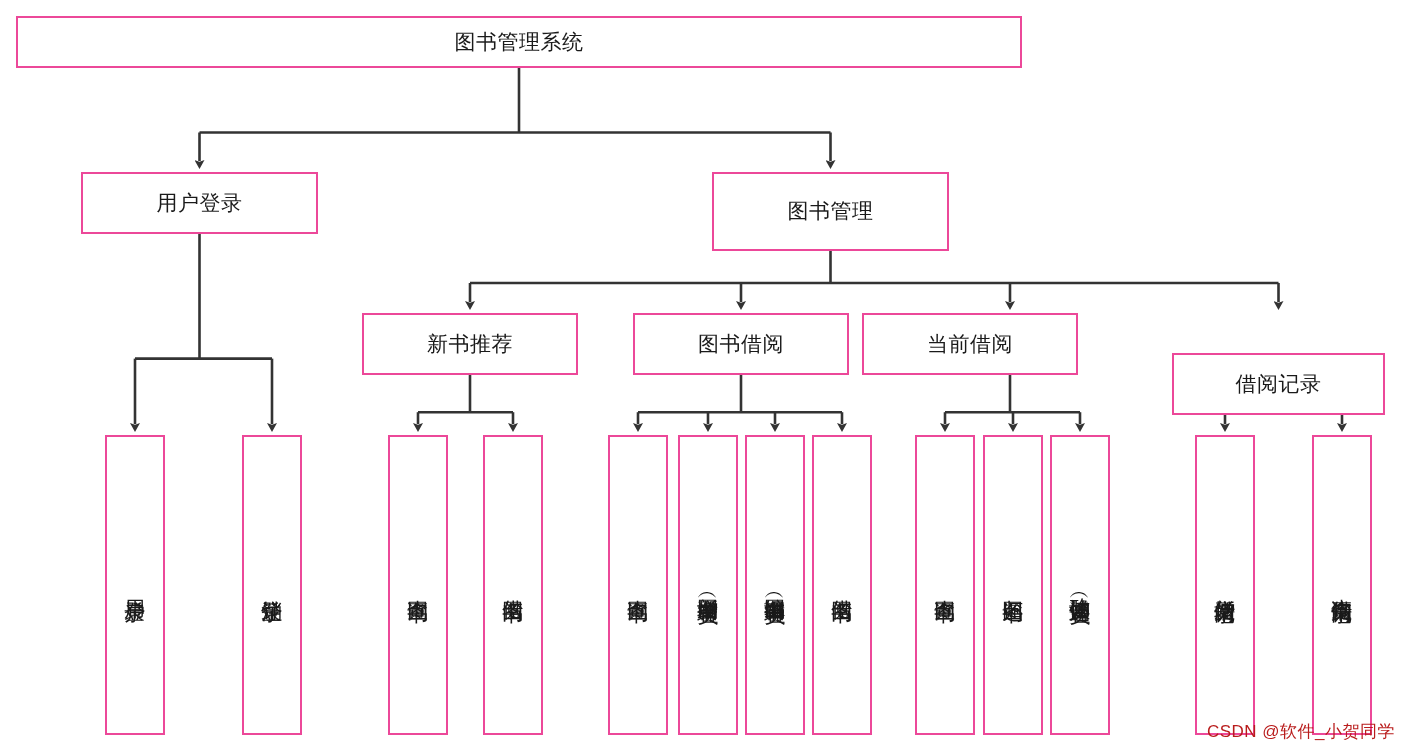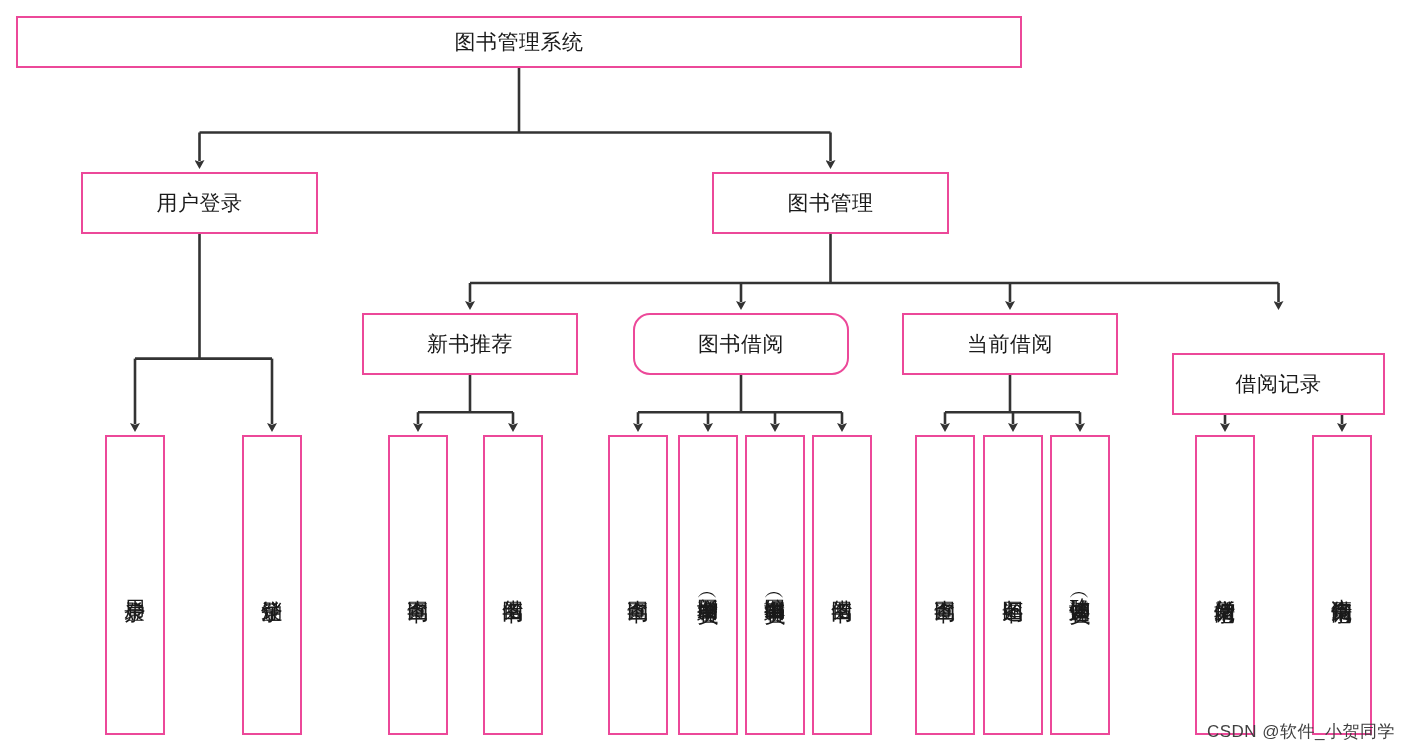--- a/index.html
+++ b/index.html
@@ -59,21 +59,21 @@
     line-height: 1.22;
     letter-spacing: 1px;
     max-height: 280px;
     white-space: normal;
   }
   #watermark {
     position: absolute;
     right: 10px;
     bottom: 4px;
     font-size: 17px;
-    color: #404040;
+    color: #b91c1c;
     white-space: nowrap;
     letter-spacing: 0.5px;
     margin-left: 36px;
   }
 </style>
 </head>
 <body>
 
 <div id="canvas">
 
@@ -120,30 +120,30 @@
       </g>
   </svg>
 
   <div id="nodes">
       <div class="node horizontal" style="left: 16px; top: 16px; width: 1006px; height: 52px;">
         <span class="node-label">图书管理系统</span>
       </div>
       <div class="node horizontal" style="left: 81px; top: 172px; width: 237px; height: 62px;">
         <span class="node-label">用户登录</span>
       </div>
-      <div class="node horizontal" style="left: 712px; top: 172px; width: 237px; height: 62px;">
+      <div class="node horizontal" style="left: 712px; top: 172px; width: 237px; height: 79px;">
         <span class="node-label">图书管理</span>
       </div>
       <div class="node horizontal" style="left: 362px; top: 313px; width: 216px; height: 62px;">
         <span class="node-label">新书推荐</span>
       </div>
-      <div class="node horizontal" style="left: 633px; top: 313px; width: 216px; height: 62px; border-radius: 17px;">
+      <div class="node horizontal" style="left: 633px; top: 313px; width: 216px; height: 62px;">
         <span class="node-label">图书借阅</span>
       </div>
-      <div class="node horizontal" style="left: 902px; top: 313px; width: 216px; height: 62px;">
+      <div class="node horizontal" style="left: 862px; top: 313px; width: 216px; height: 62px;">
         <span class="node-label">当前借阅</span>
       </div>
       <div class="node horizontal" style="left: 1172px; top: 313px; width: 213px; height: 62px; margin-top: 40px;">
         <span class="node-label">借阅记录</span>
       </div>
       <div class="node vertical" style="left: 105px; top: 435px; width: 60px; height: 300px;">
         <span class="node-label">用户登录</span>
       </div>
       <div class="node vertical" style="left: 242px; top: 435px; width: 60px; height: 300px;">
         <span class="node-label">注销登录</span>

